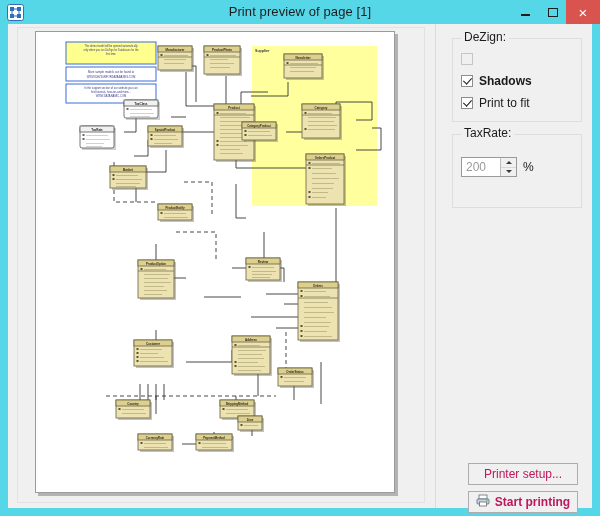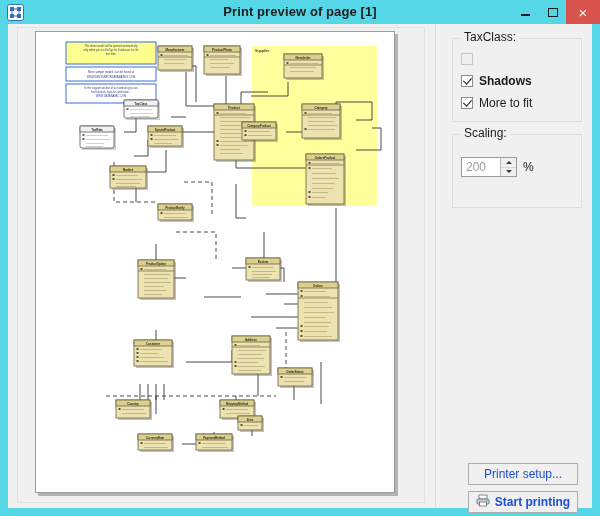--- a/index.html
+++ b/index.html
@@ -36,21 +36,20 @@
   }
   #title-text {
     position: absolute;
     left: 0; top: 0;
     width: 600px; height: 24px;
     line-height: 24px;
     text-align: center;
     font-size: 13px;
     color: #1d1d1d;
     letter-spacing: 0.1px;
-    font-weight: bold;
   }
   .winbtn {
     position: absolute;
     top: 0;
     height: 24px;
     display: flex;
     align-items: center;
     justify-content: center;
   }
   #btn-min { left: 512px; width: 26px; }
@@ -269,21 +268,21 @@
 
   .action-btn {
     position: absolute;
     left: 26px;
     width: 110px;
     height: 22px;
     background: #f0f0f0;
     border: 1px solid #adadad;
     box-sizing: border-box;
     font-size: 12px;
-    color: #1d4ed8;
+    color: #be185d;
     font-family: "Liberation Sans", sans-serif;
     display: flex;
     align-items: center;
     justify-content: center;
     gap: 5px;
     padding: 0;
   }
   #btn-printer-setup { top: 439px; }
   #btn-start-printing { top: 467px; font-weight: bold; }
 </style>
@@ -733,39 +732,39 @@
 
         </div>
       </div>
     </div>
 
     <div id="splitter"></div>
 
     <div id="options-panel">
 
       <div class="group-box" id="group-options">
-        <div class="group-title">TaxClass:</div>
+        <div class="group-title">DeZign:</div>
 
         <div class="check-row" id="row-selected">
           <span class="checkbox disabled"></span>
         </div>
 
         <div class="check-row" id="row-shadows">
           <span class="checkbox checked"></span>
           <span>Shadows</span>
         </div>
 
         <div class="check-row" id="row-fit">
           <span class="checkbox checked"></span>
-          <span>More to fit</span>
+          <span>Print to fit</span>
         </div>
       </div>
 
       <div class="group-box" id="group-scaling">
-        <div class="group-title">Scaling:</div>
+        <div class="group-title">TaxRate:</div>
 
         <div id="spin-wrap">
           <div id="spin-box">
             <div id="spin-value">200</div>
             <div id="spin-buttons">
               <div class="spin-btn">
                 <span class="tri-up"></span>
               </div>
               <div class="spin-btn">
                 <span class="tri-down"></span>

